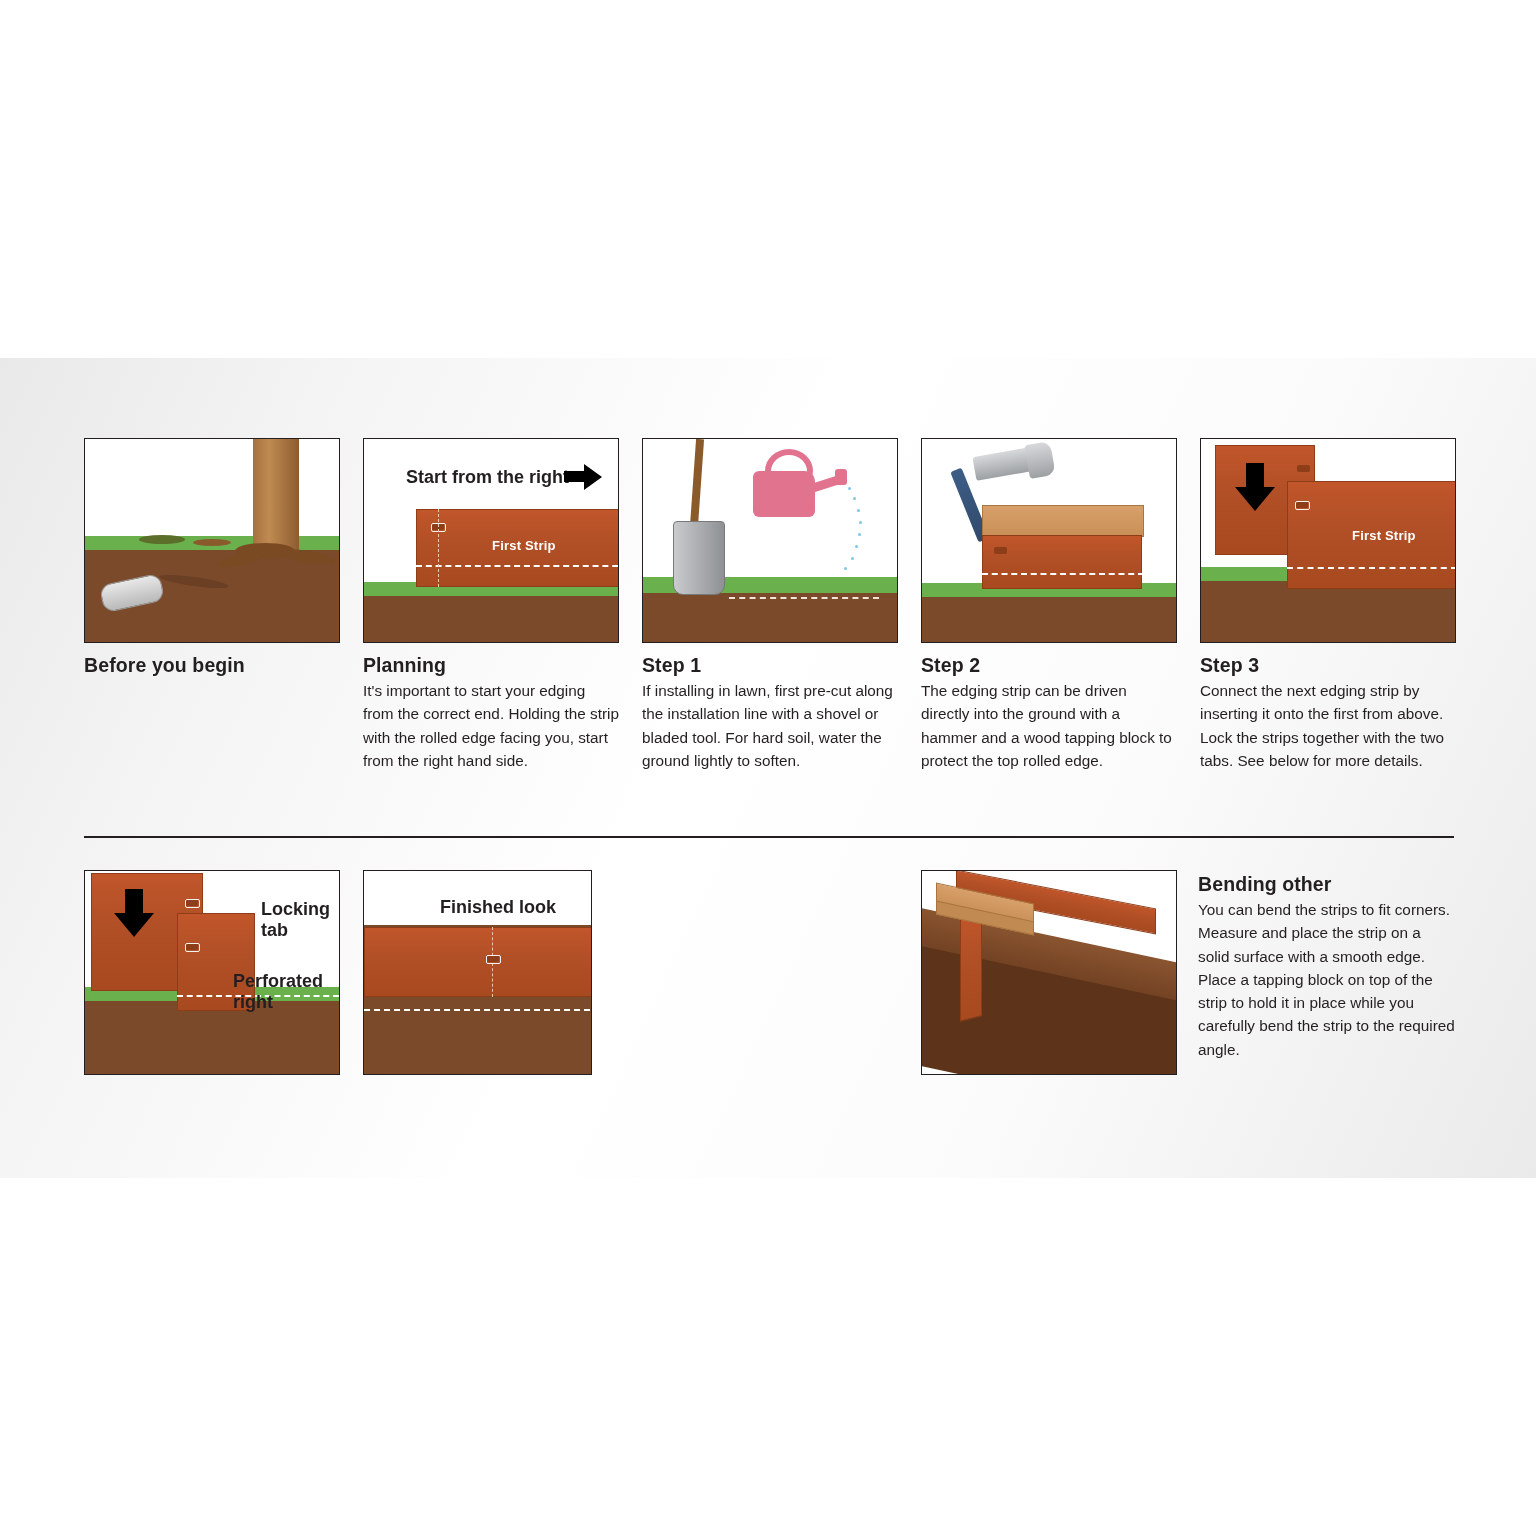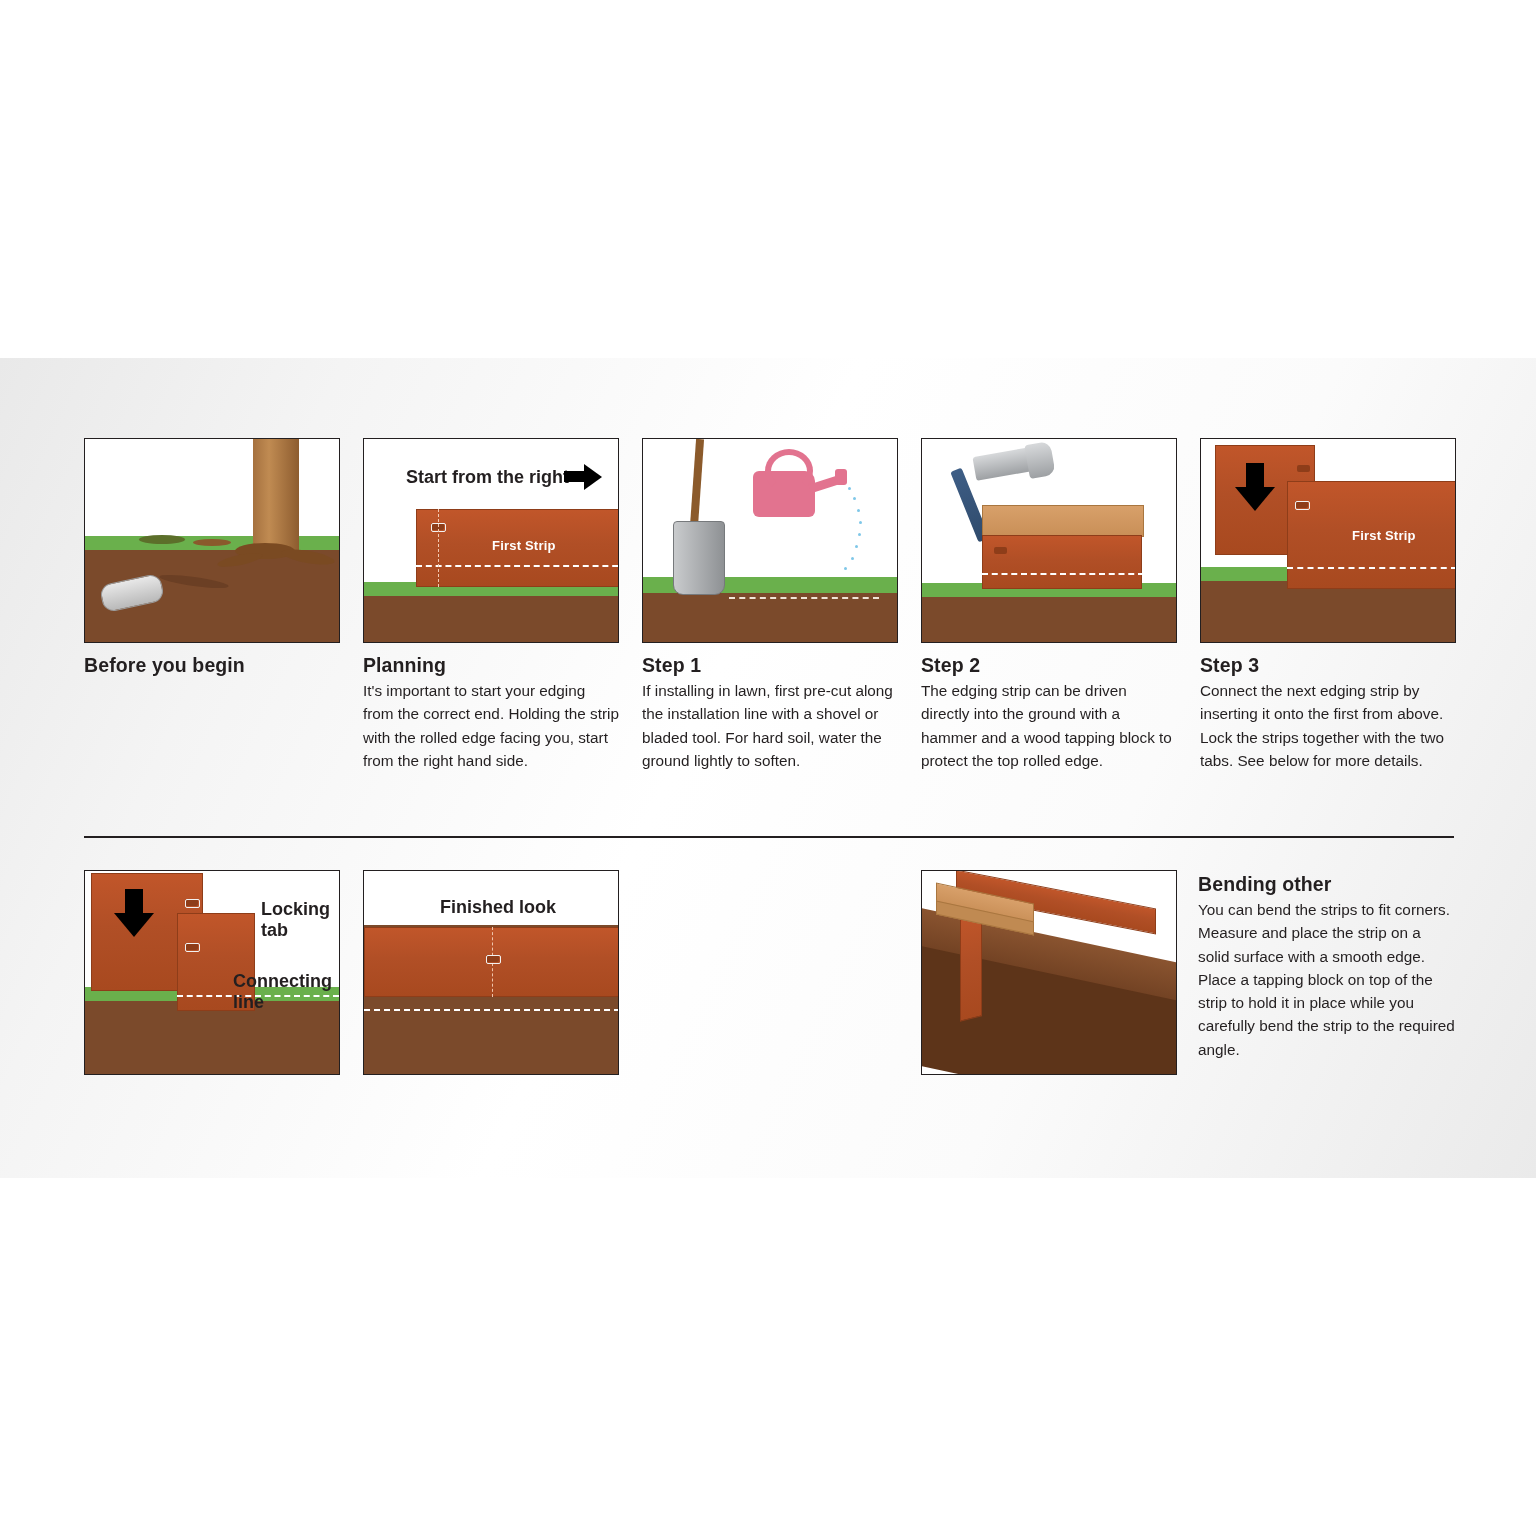--- a/index.html
+++ b/index.html
@@ -63,21 +63,21 @@
   .arrow-down-head{
     position:absolute;width:0;height:0;border-left:20px solid transparent;border-right:20px solid transparent;border-top:24px solid #000;
   }
 
   
   .divider{position:absolute;left:0;top:398px;width:1370px;height:2px;background:#231f20;}
 
   
   .row2{position:absolute;left:0;top:432px;width:1370px;height:250px;}
   .p6{position:absolute;left:0;top:0;width:256px;height:205px;border:1px solid #231f20;background:#fff;overflow:hidden;box-sizing:border-box;}
-  .p7{position:absolute;left:279px;top:0;width:256px;height:205px;border:1px solid #231f20;background:#fff;overflow:hidden;box-sizing:border-box;}
+  .p7{position:absolute;left:279px;top:0;width:229px;height:205px;border:1px solid #231f20;background:#fff;overflow:hidden;box-sizing:border-box;}
   .t8{position:absolute;left:558px;top:-8px;width:256px;}
   .p9{position:absolute;left:837px;top:0;width:256px;height:205px;border:1px solid #231f20;background:#fff;overflow:hidden;box-sizing:border-box;}
   .t10{position:absolute;left:1114px;top:-8px;width:258px;}
 
   
   .tree-trunk{position:absolute;background:linear-gradient(90deg,#a5713f 0%,#c08b52 35%,#8d5c2f 100%);}
   .root{position:absolute;background:#7a4a22;border-radius:50%;}
   .pipe{position:absolute;background:linear-gradient(180deg,#e8e8e8,#b9b9b9);border-radius:12px;border:1px solid #9a9a9a;}
 
   
@@ -224,21 +224,21 @@
         <div class="strip" style="left:6px;top:2px;width:112px;height:118px;"></div>
         <div class="tab" style="left:100px;top:28px;"></div>
         <div class="tab-outline" style="left:100px;top:28px;"></div>
         <div class="strip" style="left:92px;top:42px;width:78px;height:98px;"></div>
         <div class="tab" style="left:100px;top:72px;"></div>
         <div class="tab-outline" style="left:100px;top:72px;"></div>
         <div class="dash" style="left:92px;top:124px;width:162px;"></div>
         <div class="arrow-down-stem" style="left:40px;top:18px;height:26px;"></div>
         <div class="arrow-down-head" style="left:29px;top:42px;"></div>
         <div class="plabel" style="left:176px;top:28px;">Locking tab</div>
-        <div class="plabel" style="left:148px;top:100px;">Connecting line</div>
+        <div class="plabel" style="left:148px;top:100px;">Perforated right</div>
       </div>
 
       <div class="p7">
         <div class="white-sky" style="height:56px;"></div>
         <div class="soil" style="height:149px;"></div>
         <div class="strip" style="left:0;top:56px;width:256px;height:70px;"></div>
         <div class="plabel" style="left:76px;top:26px;">Finished look</div>
         <div style="position:absolute;left:128px;top:56px;width:0;height:70px;border-left:1.5px dashed #efc4ab;"></div>
         <div class="tab" style="left:122px;top:84px;"></div>
         <div class="tab-outline" style="left:122px;top:84px;"></div>

